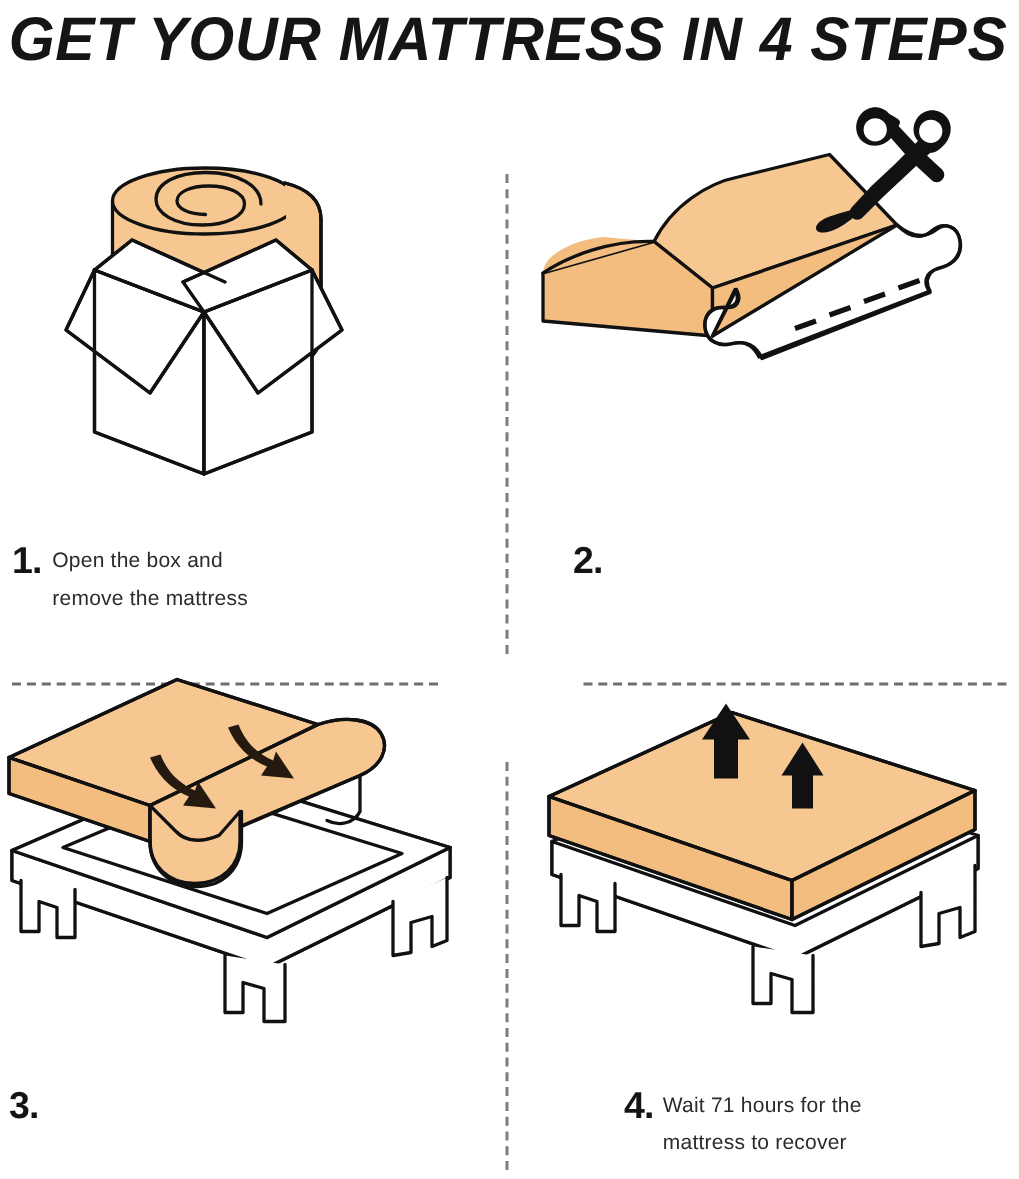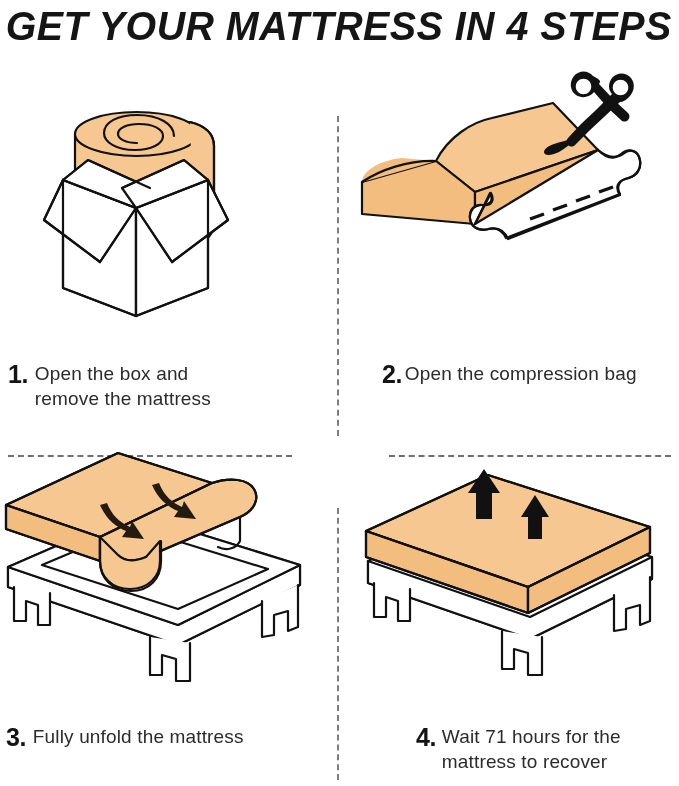--- a/index.html
+++ b/index.html
@@ -90,21 +90,21 @@
     font-weight: 700;
     font-size: 25px;
     line-height: 28px;
     color: #141414;
     flex: 0 0 auto;
     letter-spacing: -0.5px;
   }
   .step-text {
     font-family: "Liberation Sans", sans-serif;
     font-weight: 300;
-    font-size: 19px;
+    font-size: 14px;
     line-height: 25px;
     color: #2b2b2b;
     letter-spacing: 0.15px;
     white-space: pre-line;
     padding-top: 1px;
   }
 
   
   .divider {
     position: absolute;
@@ -241,21 +241,20 @@
                    L249 69 L264 55 L280 40 C283 40 286 38 288 36 Z
                    M286 20 C289 23 289 28 286 31 C283 34 278 34 275 31 C272 28 272 23 275 20
                    C278 17 283 17 286 20 Z"></path>
           <path d="M232 80 C226 86 220 90 214 92 C208 94 204 93 204 90 C204 87 208 84 214 82
                    C220 80 227 78 232 77 Z"></path>
         </g>
       </svg>
     </div>
     <div class="caption indent-2">
       <span class="step-num">2.</span>
-      <span class="step-text">Open the compression bag</span>
     </div>
   </div>
 
   <div class="cell cell-3">
     <div class="art">
       <svg viewBox="0 0 339 300" xmlns="http://www.w3.org/2000/svg">
         <g stroke="#111111" stroke-width="2.2" stroke-linejoin="round" stroke-linecap="round" fill="none">
 
           <g>
             <path d="M8 142 L132 88 L300 140 L178 200 Z" fill="#ffffff"></path>
@@ -295,21 +294,20 @@
             <path d="M100 80 C106 94 116 102 126 106 L122 112 L144 114 L132 96 L130 102
                      C121 98 112 91 107 78 Z"></path>
             <path d="M152 60 C158 74 168 82 178 86 L174 92 L196 94 L184 76 L182 82
                      C173 78 164 71 159 58 Z"></path>
           </g>
         </g>
       </svg>
     </div>
     <div class="caption indent-3">
       <span class="step-num">3.</span>
-      <span class="step-text">Fully unfold the mattress</span>
     </div>
   </div>
 
   <div class="cell cell-4">
     <div class="art">
       <svg viewBox="0 0 339 300" xmlns="http://www.w3.org/2000/svg">
         <g stroke="#111111" stroke-width="2.2" stroke-linejoin="round" stroke-linecap="round" fill="none">
 
           <g>
             <path d="M28 136 L150 80 L312 132 L190 192 Z" fill="#ffffff"></path>

